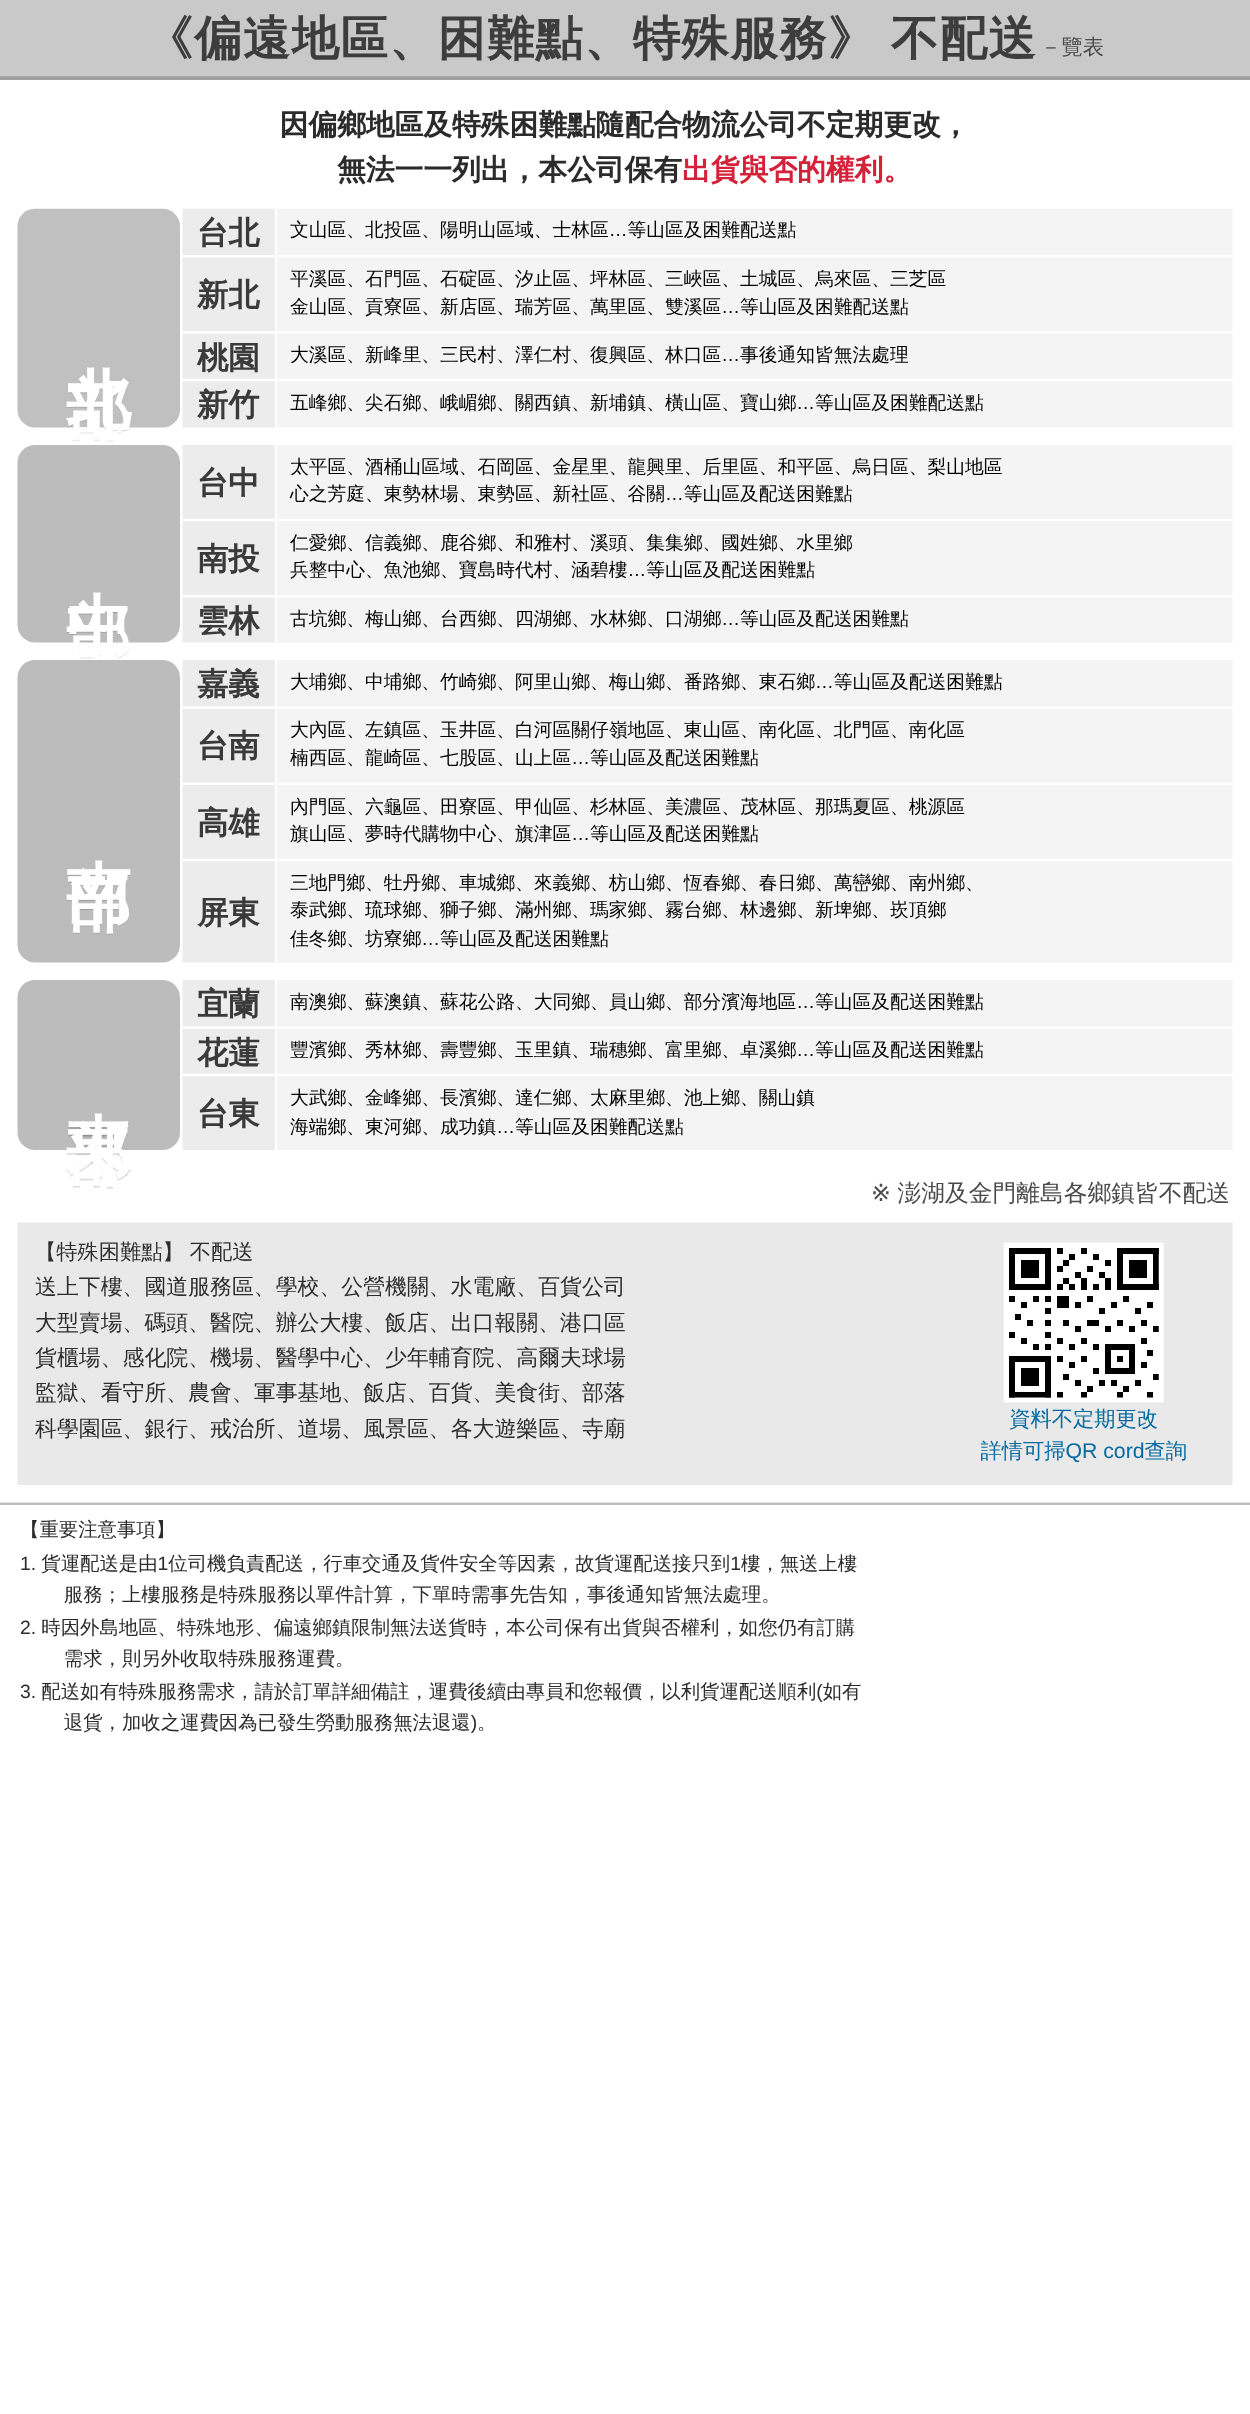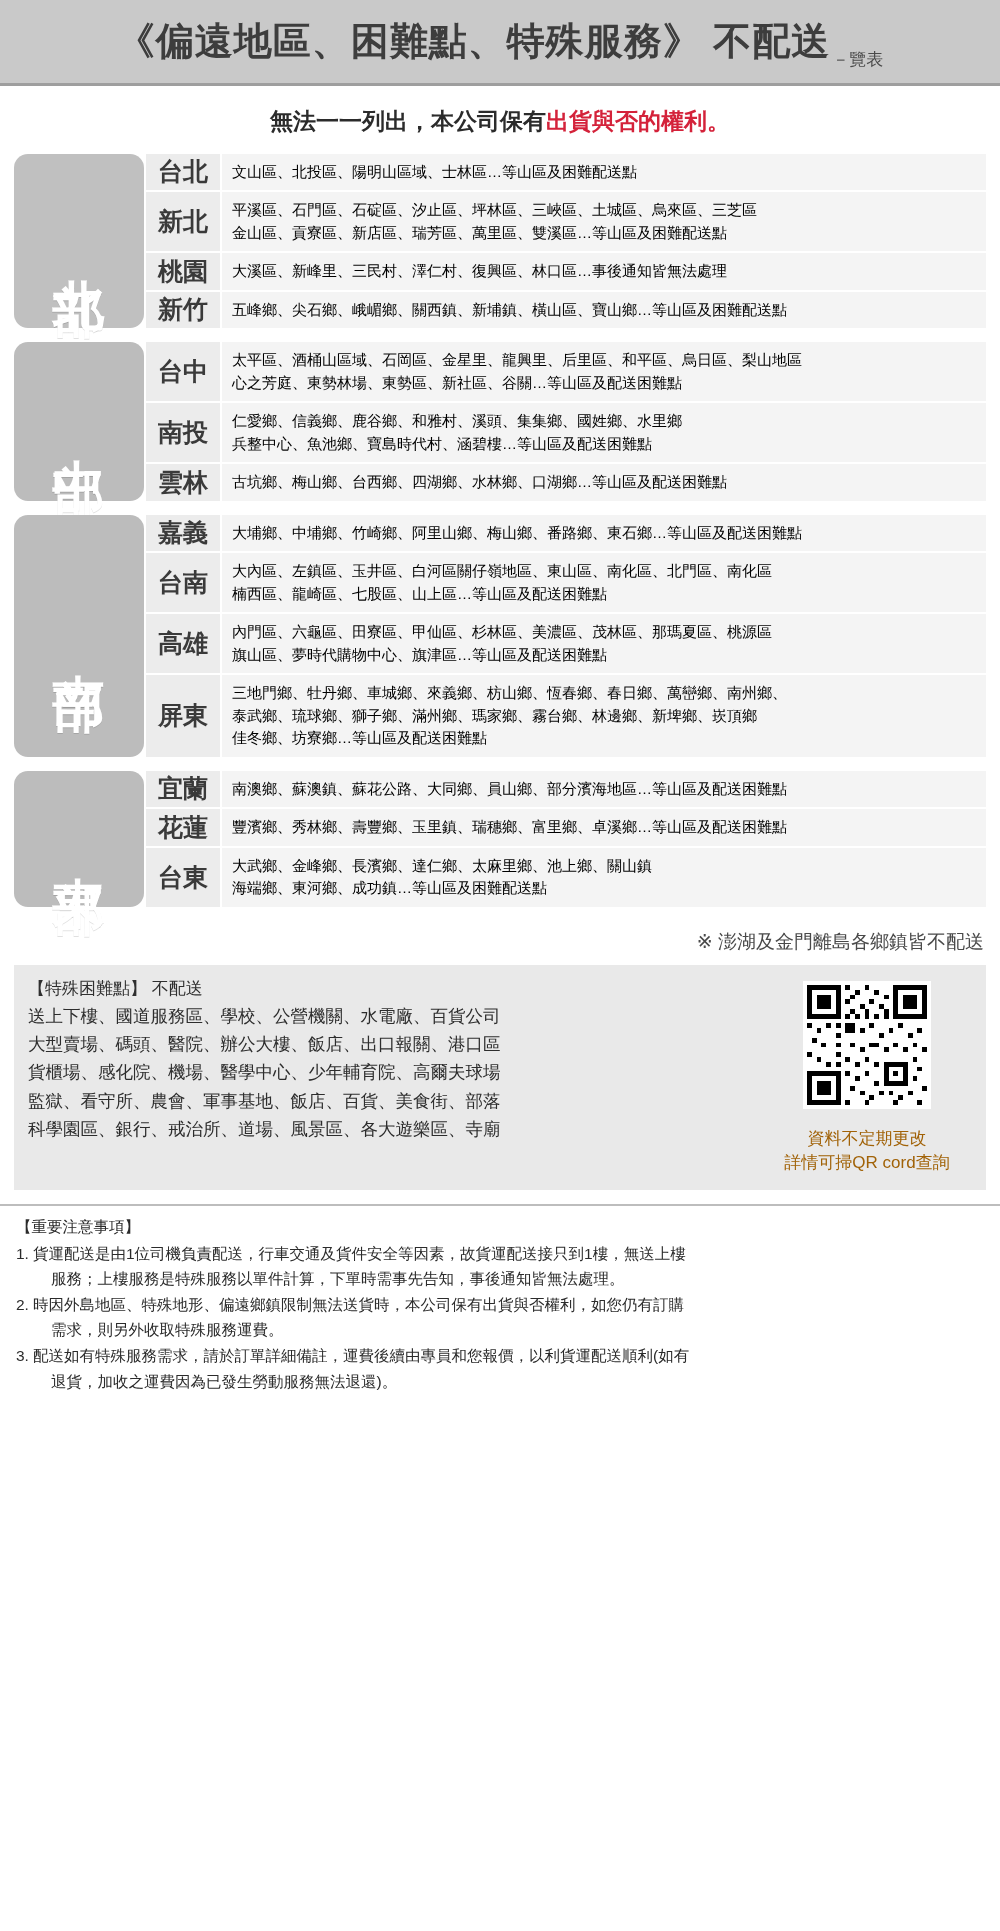--- a/index.html
+++ b/index.html
@@ -7,21 +7,21 @@
   body {
     width: 1000px;
     font-family: "Liberation Sans", "DejaVu Sans", sans-serif;
     background: #ffffff;
     color: #333333;
   }
   .page { width: 1000px; position: relative; }
 
   
   .header {
-    height: 86px;
+    height: 64px;
     background: #c9c9c9;
     display: flex;
     align-items: center;
     justify-content: center;
     border-bottom: 3px solid #9e9e9e;
   }
   .header-title {
     font-size: 38px;
     font-weight: bold;
     color: #3d3d3d;
@@ -151,24 +151,24 @@
     padding-top: 4px;
   }
   .qr {
     width: 128px;
     height: 128px;
     background: #ffffff;
     padding: 4px;
   }
   .qr svg { display: block; }
   .qr-caption {
-    margin-top: 18px;
+    margin-top: 2px;
     font-size: 17px;
     line-height: 1.45;
-    color: #a16207;
+    color: #0369a1;
     text-align: center;
   }
 
   
   .footer {
     border-top: 2px solid #bdbdbd;
     margin: 14px 0 0 0;
     padding: 8px 16px 18px 16px;
     font-size: 15.5px;
     line-height: 1.62;
@@ -184,20 +184,21 @@
 <body>
 
 <div class="page">
 
   <div class="header">
     <div class="header-title">《偏遠地區、困難點、特殊服務》 不配送</div>
     <div class="header-sub">－覽表</div>
   </div>
 
   <div class="notice">
+    <div class="notice-line">因偏鄉地區及特殊困難點隨配合物流公司不定期更改，</div>
     <div class="notice-line">
       <span>無法一一列出，本公司保有</span><span class="hl">出貨與否的權利。</span>
     </div>
   </div>
 
   <div class="region-wrap">
 
     <div class="region north">
       <div class="region-label">
         <span>北部</span>

